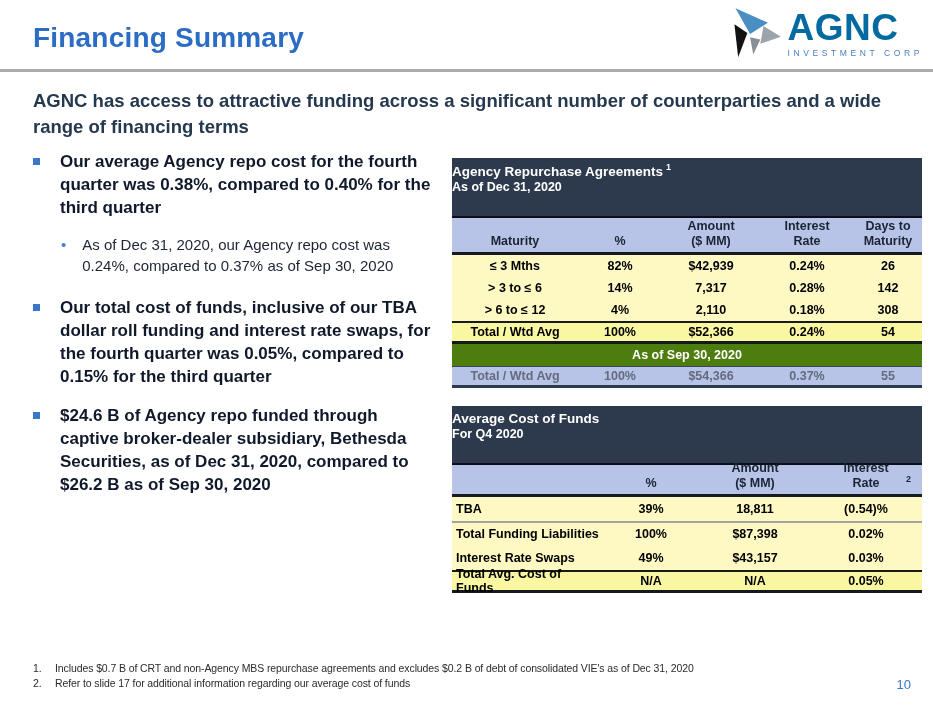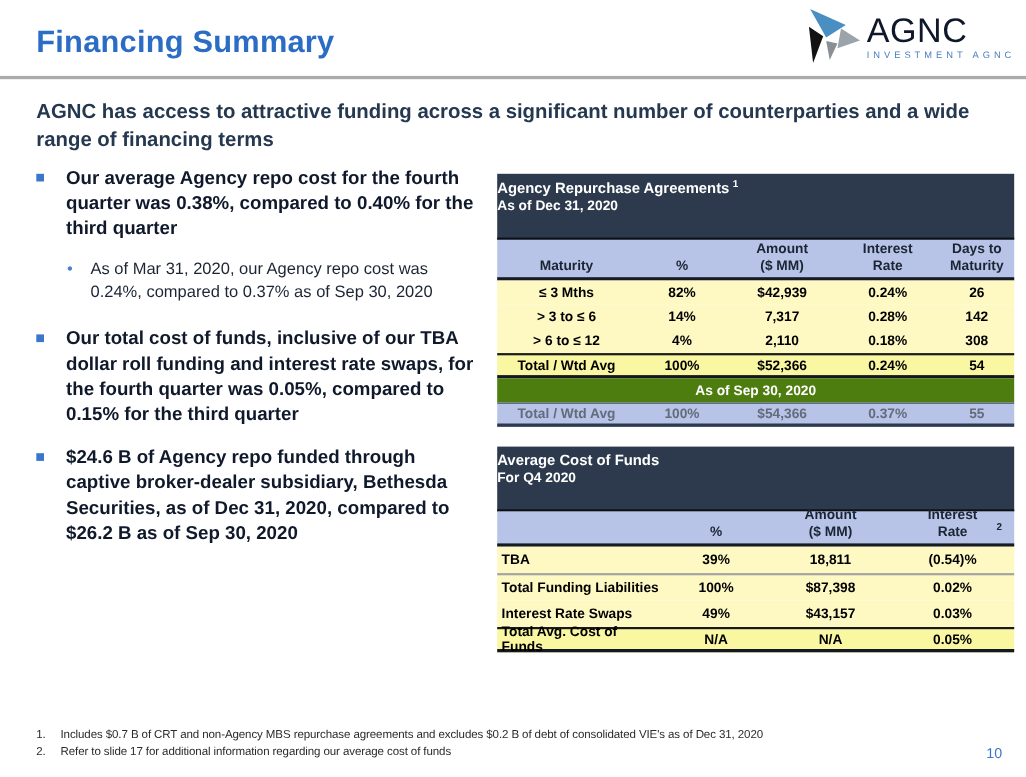--- a/index.html
+++ b/index.html
@@ -9,21 +9,21 @@
     font-family:"Liberation Sans", sans-serif; overflow:hidden;
     margin:0 auto;
   }
   
   .title {
     position:absolute; left:33px; top:22px;
     font-size:28px; font-weight:bold; color:#2B6CC5; letter-spacing:0.2px;
   }
   .logo { position:absolute; right:10px; top:6px; display:flex; align-items:center; }
   .logo svg { width:54px; height:54px; margin-right:4px; }
-  .logo-name { font-size:31px; font-weight:normal; color:#0f172a; line-height:1; letter-spacing:0.5px; }
+  .logo-name { font-size:37px; font-weight:bold; color:#0369a1; line-height:1; letter-spacing:0.5px; }
   .logo-sub { font-size:8.5px; color:#4a7fc0; letter-spacing:3.6px; margin-top:2px; }
   .rule { position:absolute; left:0; top:69px; width:933px; height:3px; background:#ababab; }
   .subtitle {
     position:absolute; left:33px; top:88px; width:884px;
     font-size:18.5px; font-weight:bold; color:#24384F; line-height:1.38;
   }
   
   .left-col { position:absolute; left:33px; top:150px; width:406px; }
   .bullet { display:flex; margin-bottom:15px; }
   .bullet.l1 .btext { font-size:17px; font-weight:bold; color:#10192b; line-height:1.36; }
@@ -89,36 +89,36 @@
 
   <div class="logo">
     <svg viewBox="0 0 100 100">
       <polygon points="12,4 72,31 39,52" fill="#4A8FC2"></polygon>
       <polygon points="64,37 96,57 58,70" fill="#9BA3AB"></polygon>
       <polygon points="10,34 34,50 17,95" fill="#121212"></polygon>
       <polygon points="39,58 58,62 45,90" fill="#8a8f96"></polygon>
     </svg>
     <div>
       <div class="logo-name">AGNC</div>
-      <div class="logo-sub">INVESTMENT AGNC</div>
+      <div class="logo-sub">INVESTMENT CORP</div>
     </div>
   </div>
 
   <div class="rule"></div>
 
   <div class="subtitle">AGNC has access to attractive funding across a significant number of counterparties and a wide range of financing terms</div>
 
   <div class="left-col">
     <div class="bullet l1">
       <span class="sq"></span>
       <span class="btext">Our average Agency repo cost for the fourth quarter was 0.38%, compared to 0.40% for the third quarter</span>
     </div>
     <div class="bullet l2">
       <span class="dot">•</span>
-      <span class="btext">As of Mar 31, 2020, our Agency repo cost was 0.24%, compared to 0.37% as of Sep 30, 2020</span>
+      <span class="btext">As of Dec 31, 2020, our Agency repo cost was 0.24%, compared to 0.37% as of Sep 30, 2020</span>
     </div>
     <div class="bullet l1">
       <span class="sq"></span>
       <span class="btext">Our total cost of funds, inclusive of our TBA dollar roll funding and interest rate swaps, for the fourth quarter was 0.05%, compared to 0.15% for the third quarter</span>
     </div>
     <div class="bullet l1">
       <span class="sq"></span>
       <span class="btext">$24.6 B of Agency repo funded through captive broker-dealer subsidiary, Bethesda Securities, as of Dec 31, 2020, compared to $26.2 B as of Sep 30, 2020</span>
     </div>
   </div>

